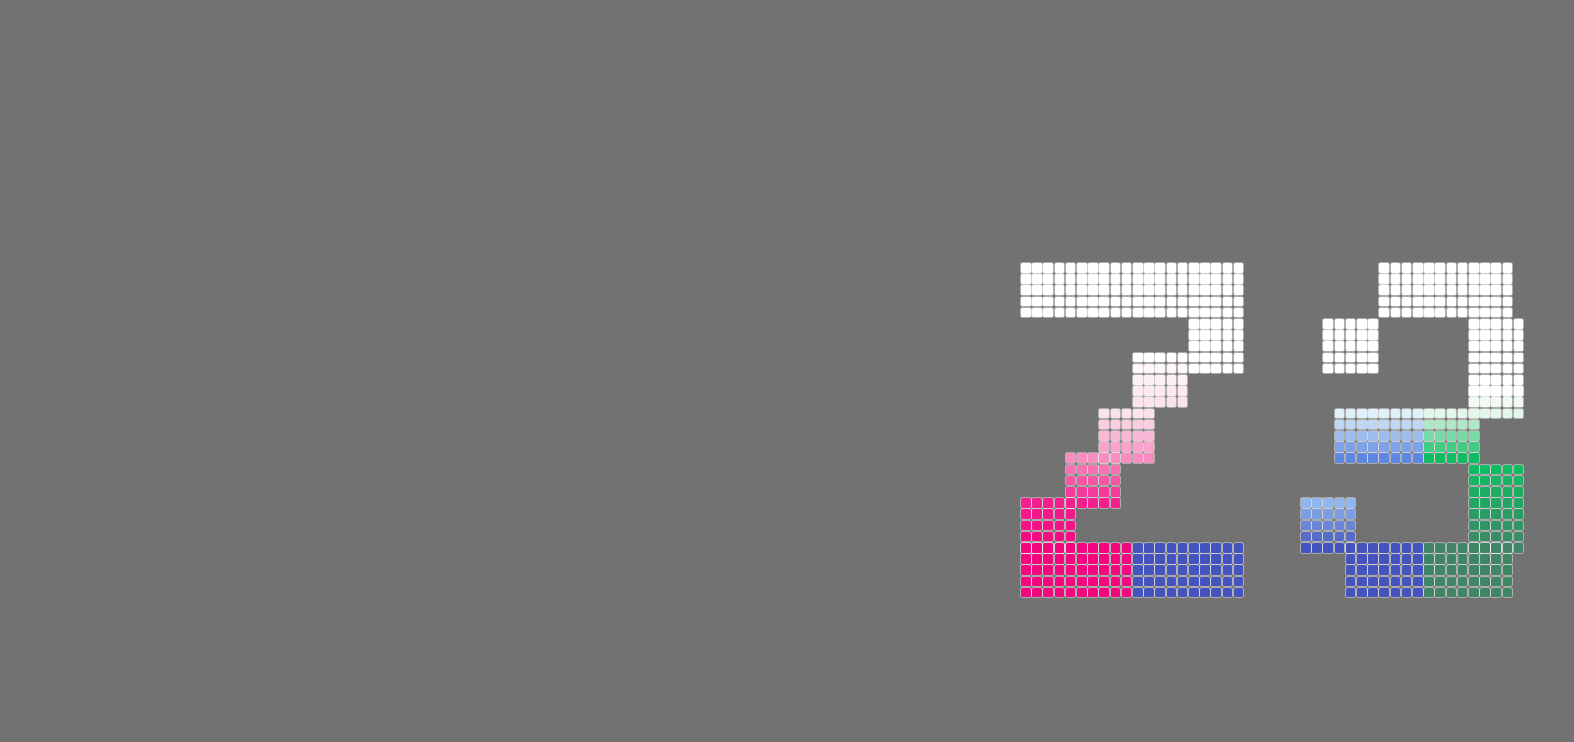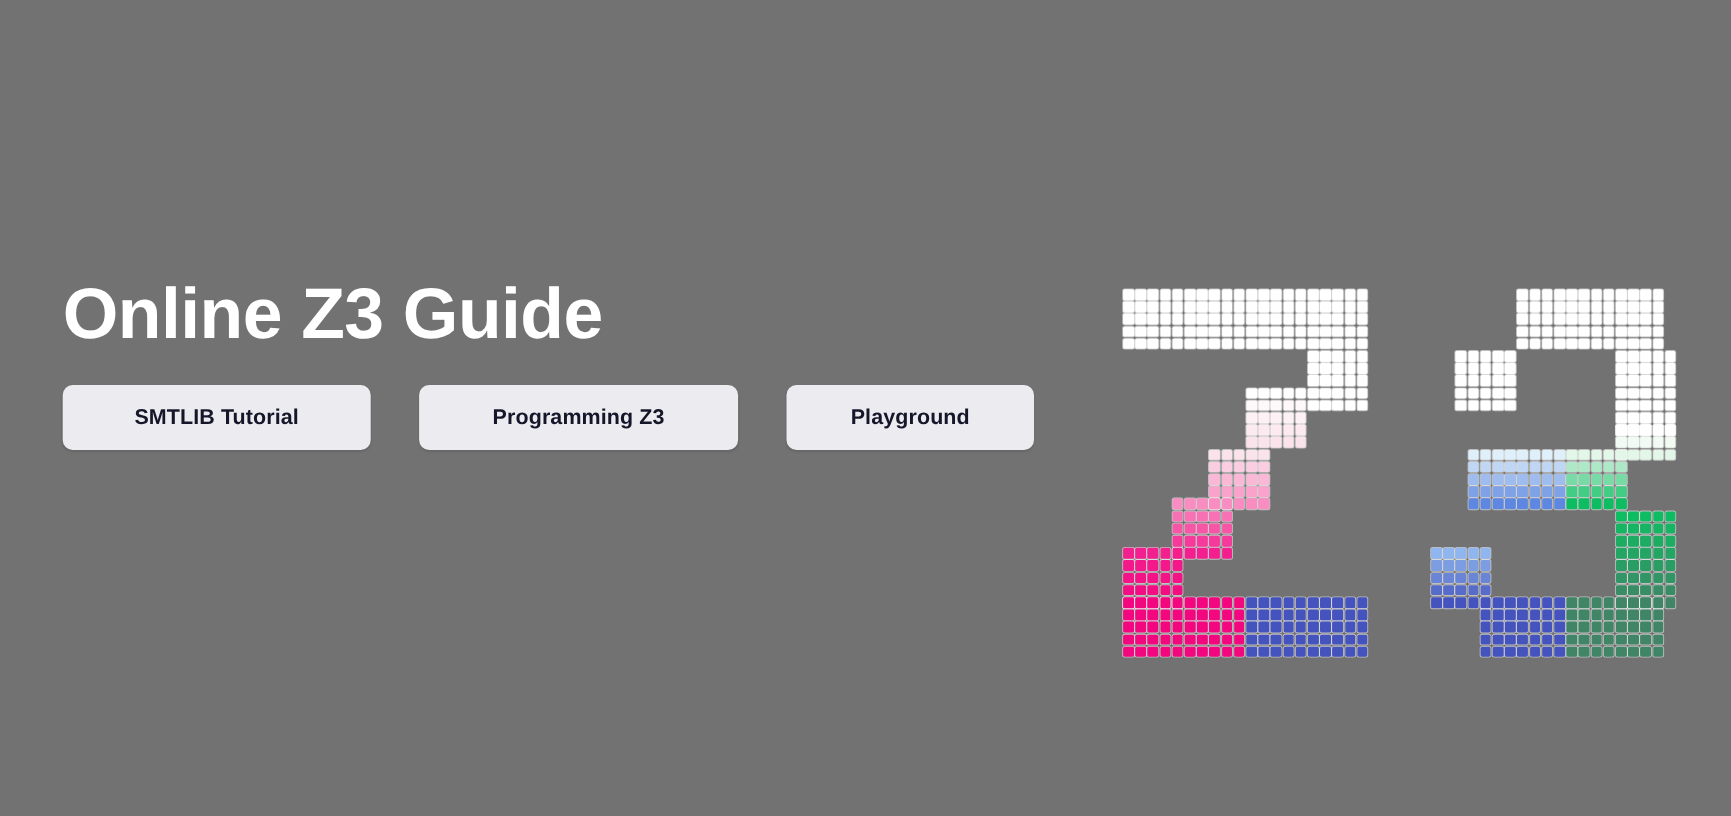--- a/index.html
+++ b/index.html
@@ -84,29 +84,20 @@
     height: 9.6px;
     border-radius: 1.5px;
     box-shadow: 0 0 0 0.8px rgba(255,255,255,0.55);
   }
 </style>
 </head>
 <body>
 
 <div id="page">
 
-  <div id="hero">
-    <h1 id="page-title">Online Z3 Guide</h1>
-
-    <div id="button-row">
-      <button class="nav-button wide-1">SMTLIB Tutorial</button>
-      <button class="nav-button wide-2">Programming Z3</button>
-      <button class="nav-button wide-3">Playground</button>
-    </div>
-  </div>
 
   <div id="logo">
       <div class="pixcell" style="left: 0px; top: 0px; width: 9.6px; height: 9.6px; background: rgb(255, 255, 255);"></div>
       <div class="pixcell" style="left: 11.2px; top: 0px; width: 9.6px; height: 9.6px; background: rgb(255, 255, 255);"></div>
       <div class="pixcell" style="left: 22.4px; top: 0px; width: 9.6px; height: 9.6px; background: rgb(255, 255, 255);"></div>
       <div class="pixcell" style="left: 33.6px; top: 0px; width: 9.6px; height: 9.6px; background: rgb(255, 255, 255);"></div>
       <div class="pixcell" style="left: 44.8px; top: 0px; width: 9.6px; height: 9.6px; background: rgb(255, 255, 255);"></div>
       <div class="pixcell" style="left: 56px; top: 0px; width: 9.6px; height: 9.6px; background: rgb(255, 255, 255);"></div>
       <div class="pixcell" style="left: 67.2px; top: 0px; width: 9.6px; height: 9.6px; background: rgb(255, 255, 255);"></div>
       <div class="pixcell" style="left: 78.4px; top: 0px; width: 9.6px; height: 9.6px; background: rgb(255, 255, 255);"></div>

